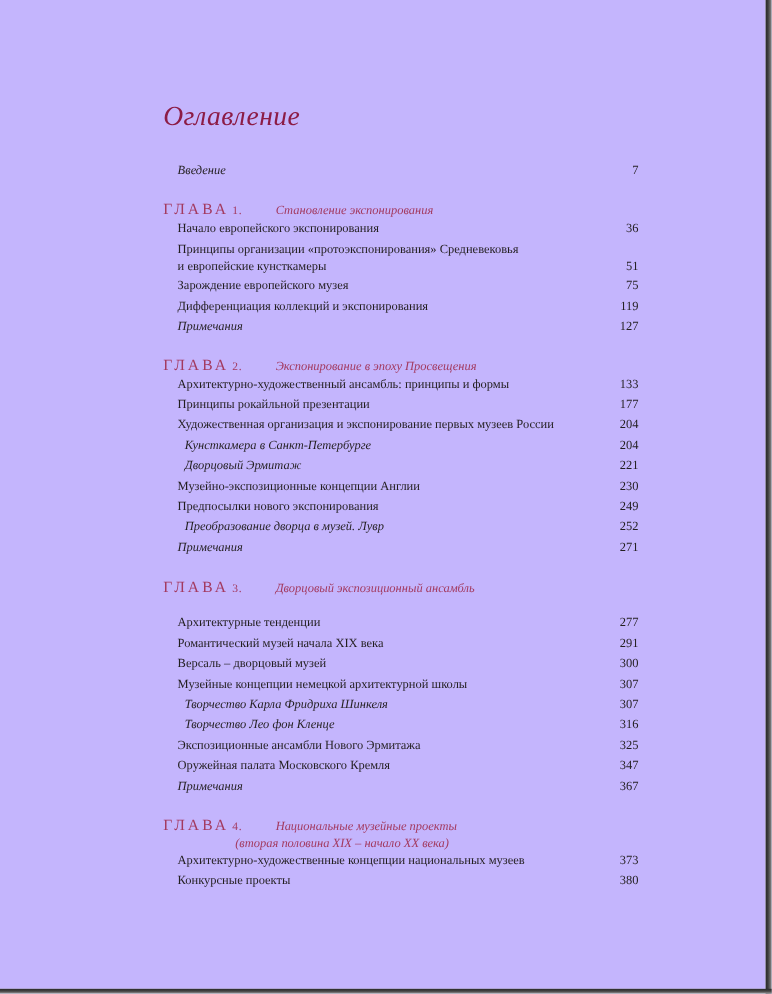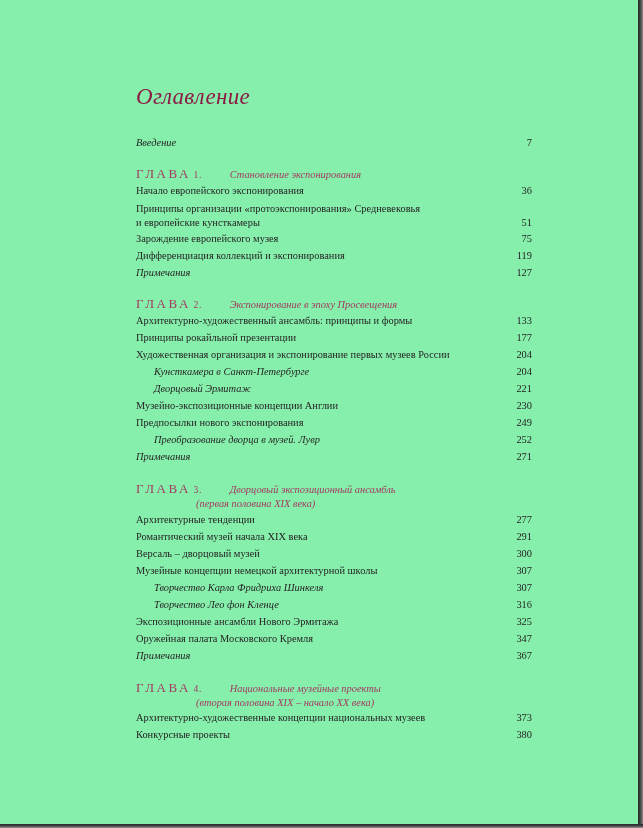--- a/index.html
+++ b/index.html
@@ -1,32 +1,32 @@
 <!DOCTYPE html>
 <html><head>
   <meta charset="utf-8">
   <style>
     html, body { margin: 0; padding: 0; }
     body {
       width: 643px; height: 828px; background: #ffffff; position: relative; overflow: hidden;
       font-family: "Liberation Serif", "DejaVu Serif", serif; color: #231f20;
     }
     .page {
-      position: absolute; left: 0; top: 0; width: 638px; height: 824px; background: #86efac;
+      position: absolute; left: 0; top: 0; width: 638px; height: 824px; background: #c4b5fd;
     }
     .shadow-right { position: absolute; left: 638px; top: 0; width: 5px; height: 828px;
       background: linear-gradient(to right, #2a2a2a 0, #3c3c3c 40%, #8a8a8a 100%); }
     .shadow-bottom { position: absolute; left: 0; top: 824px; width: 643px; height: 4px;
       background: linear-gradient(to bottom, #2a2a2a 0, #444 50%, #999 100%); }
     .title {
       position: absolute; left: 136px; top: 84px; font-style: italic; font-size: 23px;
       color: #8c1c46; letter-spacing: 0.3px; margin: 0; font-weight: normal;
     }
     .row { position: absolute; left: 136px; width: 396px; font-size: 10.4px; line-height: 13px; white-space: nowrap; }
-    .row .t { position: absolute; left: 0; }
+    .row .t { position: absolute; left: 12px; }
     .row .p { position: absolute; right: 0; }
     .row.i .t { font-style: italic; }
     .row.sub .t { left: 18px; font-style: italic; }
     .row.two .t { white-space: pre-line; line-height: 14px; }
     .chap { position: absolute; left: 136px; font-size: 10.4px; line-height: 14px; color: #a33a60; white-space: nowrap; }
     .chap .lab { letter-spacing: 2.6px; font-size: 13px; }
     .chap .num { font-size: 9.6px; letter-spacing: 0.5px; }
     .chap .name { font-style: italic; margin-left: 25px; }
     .chap .name2 { display: block; font-style: italic; padding-left: 60px; }
   </style>
@@ -94,21 +94,21 @@
         <span class="p">249</span>
       </div>
       <div class="row sub" style="top: 433px;">
         <span class="t">Преобразование дворца в музей. Лувр</span>
         <span class="p">252</span>
       </div>
       <div class="row i" style="top: 450px;">
         <span class="t">Примечания</span>
         <span class="p">271</span>
       </div>
-      <div class="chap" style="top: 482px;"><span class="lab">ГЛАВА</span> <span class="num">3</span><span class="num">. </span><span class="name">Дворцовый экспозиционный ансамбль</span><span class="name2">(первая половина XIX века)</span></div>
+      <div class="chap" style="top: 482px;"><span class="lab">ГЛАВА</span> <span class="num">3</span><span class="num">. </span><span class="name">Дворцовый экспозиционный ансамбль</span></div>
       <div class="row" style="top: 513px;">
         <span class="t">Архитектурные тенденции</span>
         <span class="p">277</span>
       </div>
       <div class="row" style="top: 530px;">
         <span class="t">Романтический  музей начала XIX века</span>
         <span class="p">291</span>
       </div>
       <div class="row" style="top: 547px;">
         <span class="t">Версаль – дворцовый музей</span>

